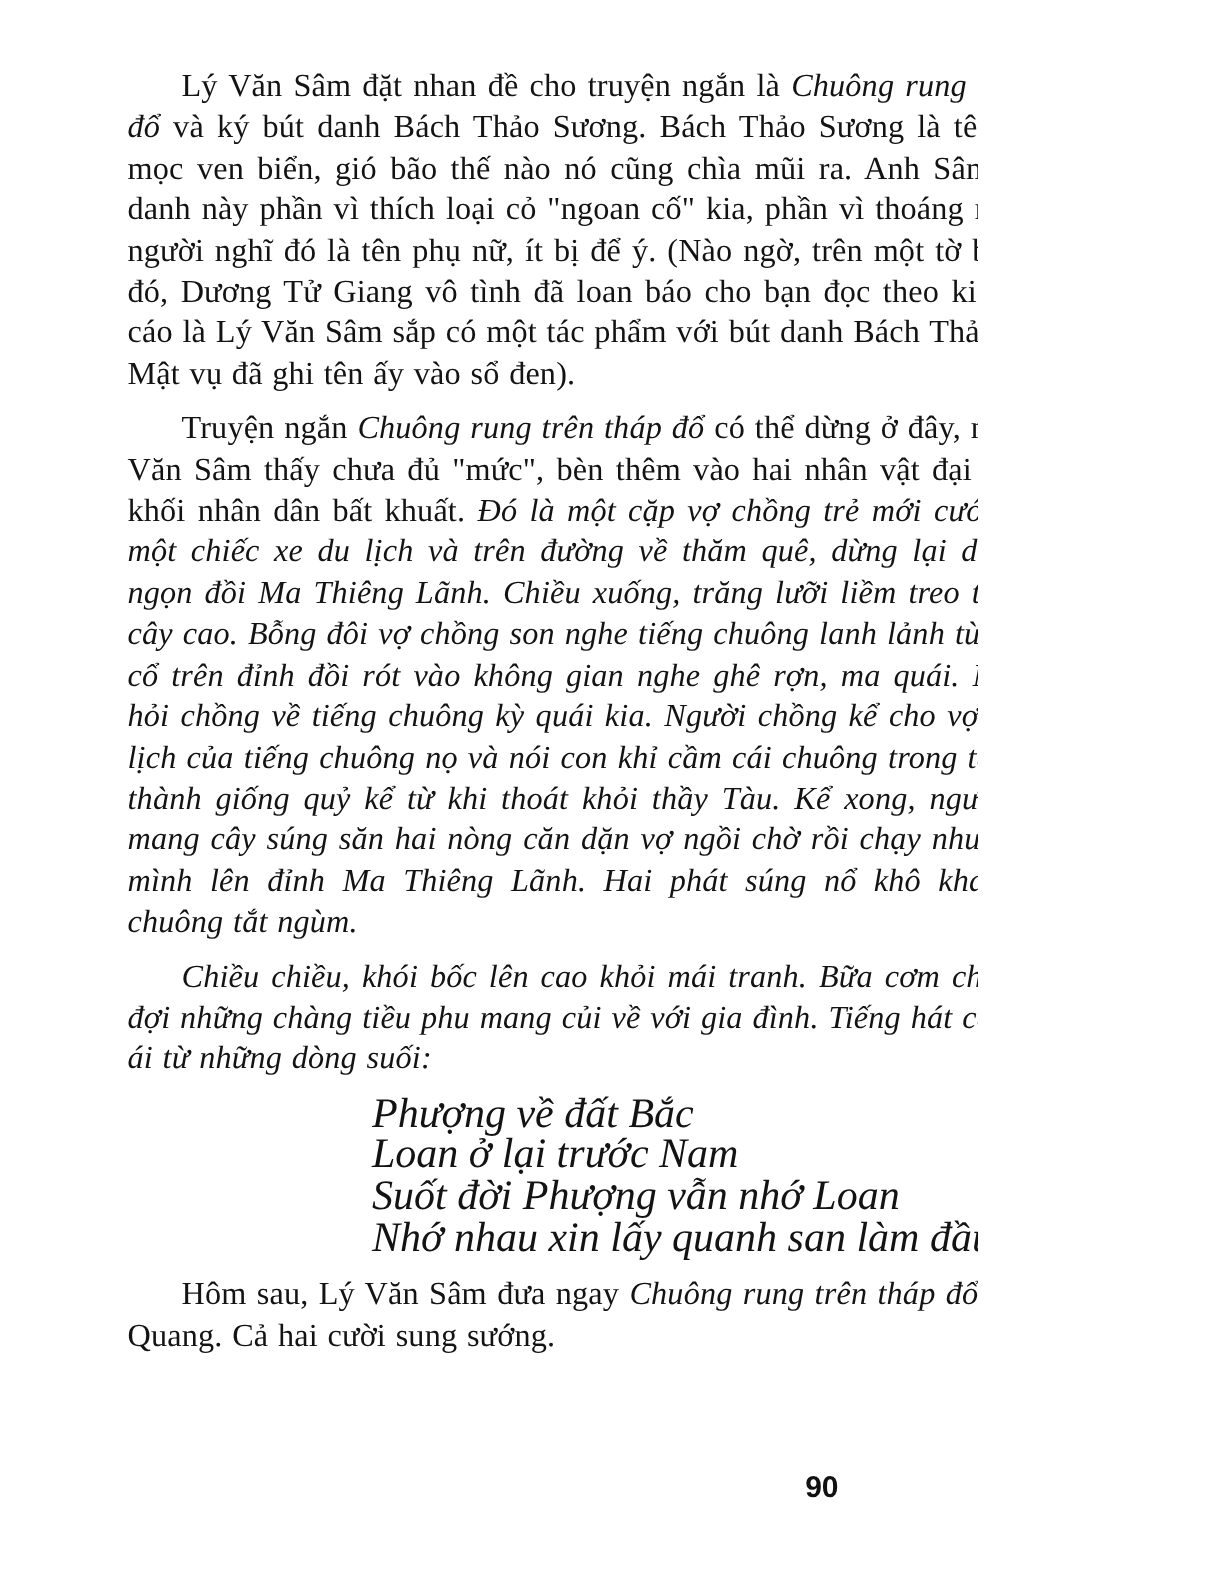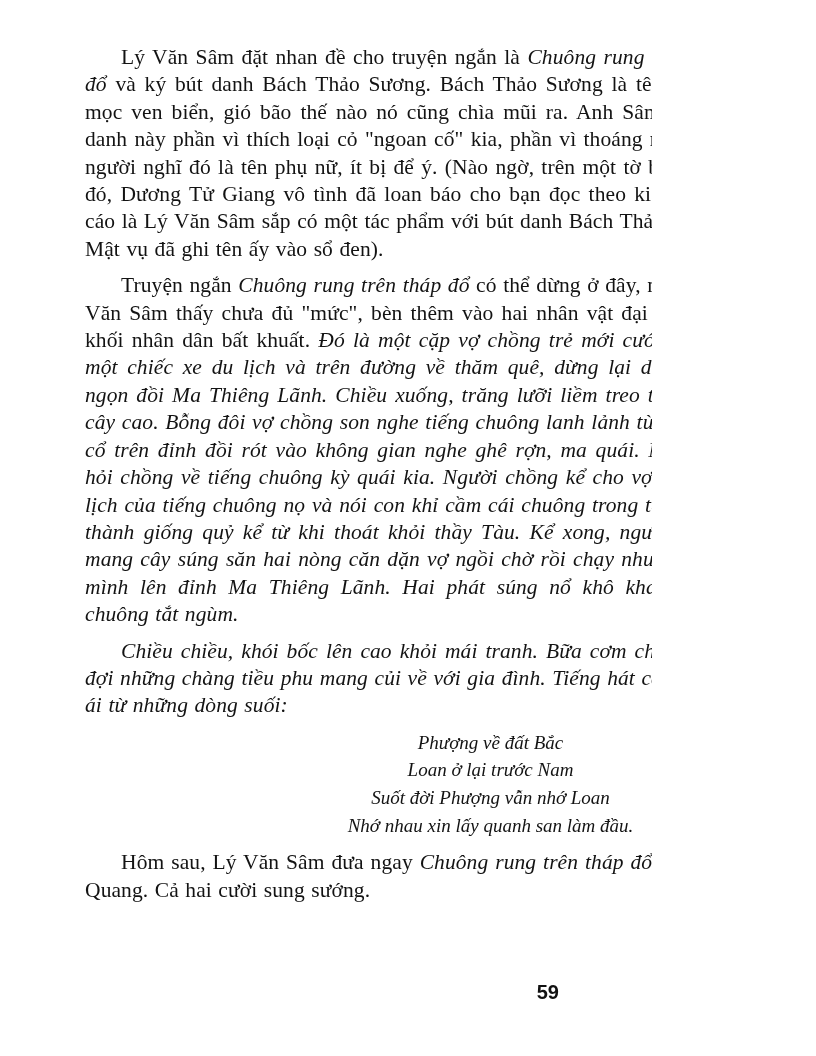--- a/index.html
+++ b/index.html
@@ -29,24 +29,23 @@
     text-align: justify;
     text-indent: 36px;
     letter-spacing: 0.1px;
     word-spacing: 1px;
   }
   .para .it {
     font-style: italic;
   }
   .poem {
     margin: 6px 0 10px 163px;
-    font-size: 19px;
+    font-size: 28px;
     line-height: 27.6px;
     font-style: italic;
-    text-align: center;
   }
   .poem-line {
     white-space: nowrap;
   }
   .page-number {
     position: absolute;
     top: 981px;
     right: 93px;
     font-family: "Liberation Sans", "DejaVu Sans", sans-serif;
     font-weight: 700;
@@ -63,14 +62,14 @@
       <p class="para"><span>Truyện ngắn </span><span class="it">Chuông rung trên tháp đổ</span><span> có thể dừng ở đây, nhưng Lý Văn Sâm thấy chưa đủ "mức", bèn thêm vào hai nhân vật đại diện cho khối nhân dân bất khuất. </span><span class="it">Đó là một cặp vợ chồng trẻ mới cưới. Họ lái một chiếc xe du lịch và trên đường về thăm quê, dừng lại dưới chân ngọn đồi Ma Thiêng Lãnh. Chiều xuống, trăng lưỡi liềm treo trên cành cây cao. Bỗng đôi vợ chồng son nghe tiếng chuông lanh lảnh từ cái tháp cổ trên đỉnh đồi rót vào không gian nghe ghê rợn, ma quái. Người vợ hỏi chồng về tiếng chuông kỳ quái kia. Người chồng kể cho vợ nghe lai lịch của tiếng chuông nọ và nói con khỉ cầm cái chuông trong tay đã trở thành giống quỷ kể từ khi thoát khỏi thầy Tàu. Kể xong, người chồng mang cây súng săn hai nòng căn dặn vợ ngồi chờ rồi chạy như bay một mình lên đỉnh Ma Thiêng Lãnh. Hai phát súng nổ khô khan. Tiếng chuông tắt ngùm.</span></p>
       <p class="para"><span class="it">Chiều chiều, khói bốc lên cao khỏi mái tranh. Bữa cơm chiều đang đợi những chàng tiều phu mang củi về với gia đình. Tiếng hát cất lên êm ái từ những dòng suối:</span></p>
       <div class="poem">
         <div class="poem-line">Phượng về đất Bắc</div>
         <div class="poem-line">Loan ở lại trước Nam</div>
         <div class="poem-line">Suốt đời Phượng vẫn nhớ Loan</div>
         <div class="poem-line">Nhớ nhau xin lấy quanh san làm đầu.</div>
       </div>
       <p class="para"><span>Hôm sau, Lý Văn Sâm đưa ngay </span><span class="it">Chuông rung trên tháp đổ</span><span> cho Việt Quang. Cả hai cười sung sướng.</span></p>
     </div>
-  <div class="page-number">59</div>
+  <div class="page-number">90</div>
 </div>
 
 </body></html>

